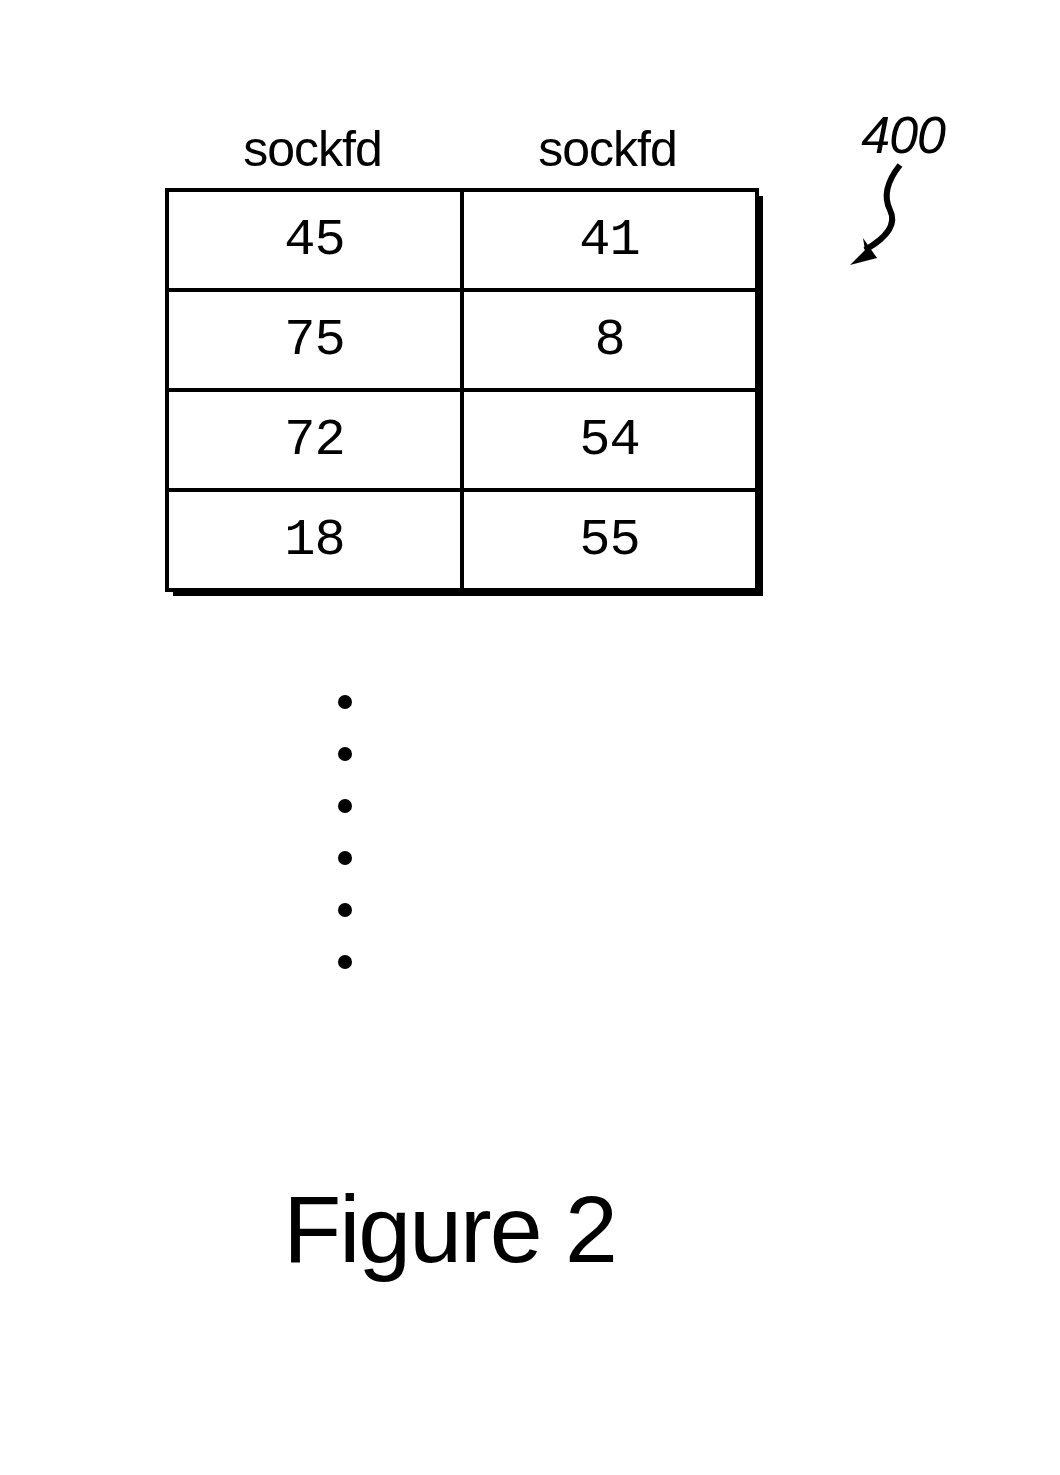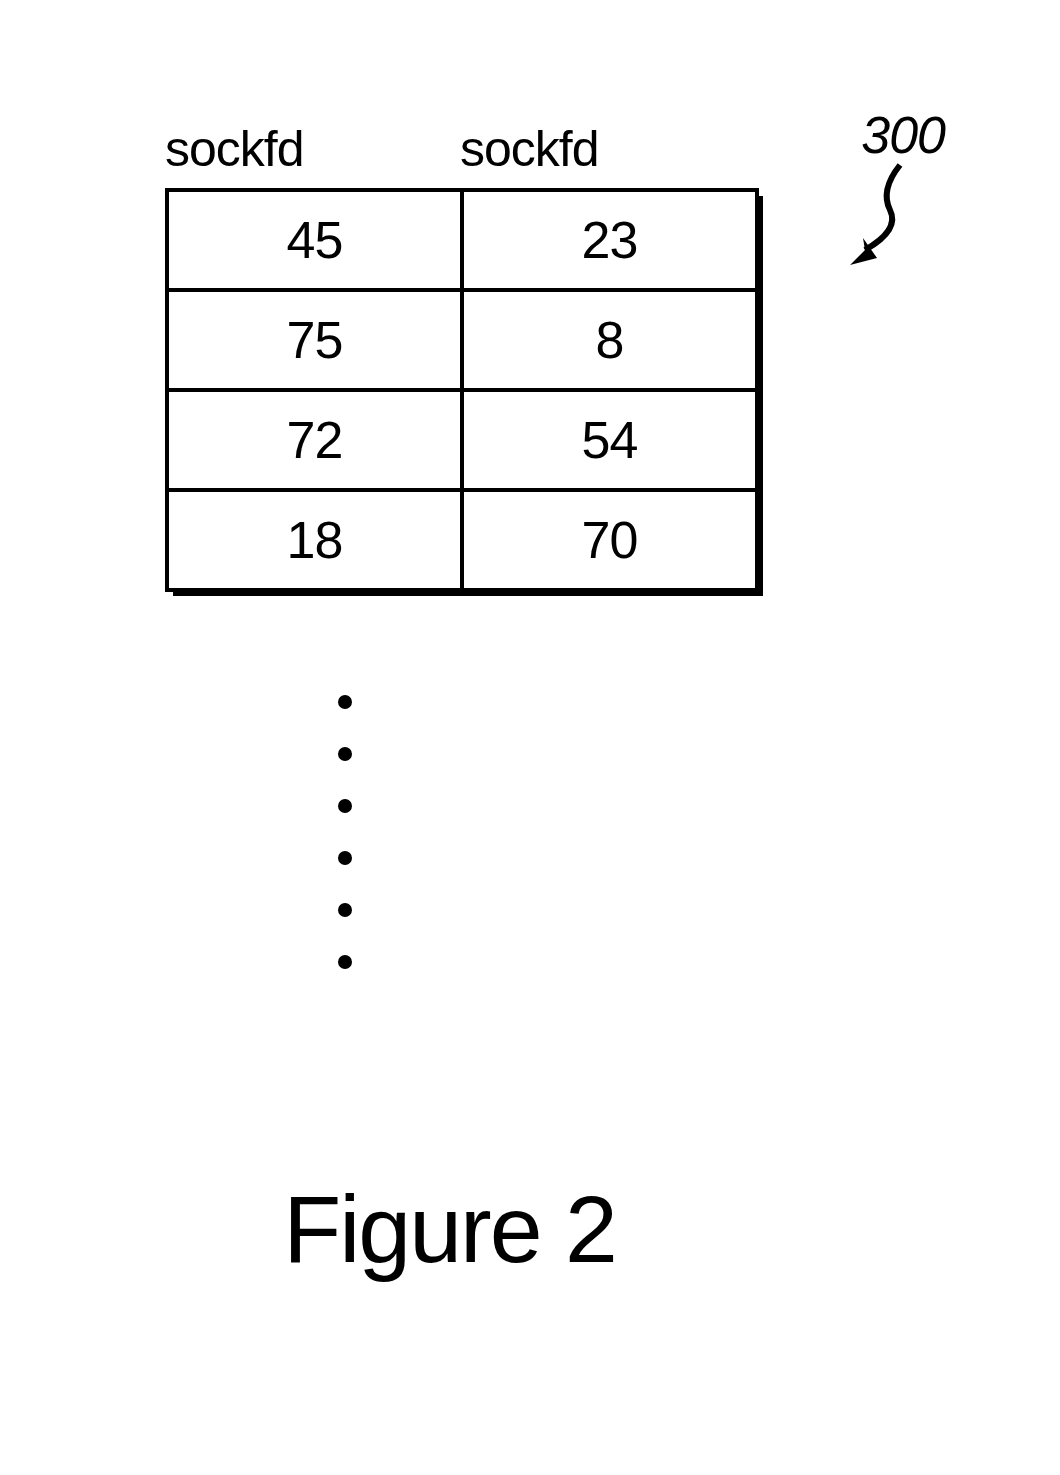--- a/index.html
+++ b/index.html
@@ -20,20 +20,21 @@
       left: 120px;
       width: 820px;
     }
     .header-row {
       display: flex;
       margin-left: 45px;
       margin-bottom: 10px;
     }
     .header-cell {
       width: 295px;
+      text-align: center;
       font-size: 50px;
       font-stretch: condensed;
       letter-spacing: -1px;
     }
     .table-wrapper {
       position: relative;
       display: inline-block;
       margin-left: 45px;
     }
     .table-shadow {
@@ -54,20 +55,21 @@
     .data-table td {
       border: 4px solid black;
       width: 295px;
       height: 100px;
       text-align: center;
       vertical-align: middle;
       font-size: 52px;
       font-stretch: condensed;
       letter-spacing: -1px;
       background: white;
+      font-family: Liberation Mono, monospace;
     }
     .ref-number {
       position: absolute;
       top: 105px;
       right: 115px;
       font-size: 52px;
       font-style: italic;
       font-stretch: condensed;
       letter-spacing: -1px;
     }
@@ -112,40 +114,40 @@
     <div class="header-cell">sockfd</div>
     <div class="header-cell">sockfd</div>
   </div>
   
   <div class="table-wrapper">
     <div class="table-shadow"></div>
     <table class="data-table">
       <tbody>
           <tr>
         <td>45</td>
-        <td>23</td>
+        <td>41</td>
       </tr>
       <tr>
         <td>75</td>
         <td>8</td>
       </tr>
       <tr>
         <td>72</td>
         <td>54</td>
       </tr>
       <tr>
         <td>18</td>
-        <td>70</td>
+        <td>55</td>
       </tr>
     </tbody>
       </table>
   </div>
 </div>
 
-<div class="ref-number">300</div>
+<div class="ref-number">400</div>
 
 <svg class="arrow-svg" viewBox="0 0 90 110">
   <path d="M 65 5 Q 45 30 55 50 Q 65 70 30 90" stroke="black" stroke-width="6" fill="none"></path>
   <path d="M 30 90 L 15 105 L 42 98 L 28 78 Z" fill="black"></path>
 </svg>
 
 <div class="dots-container">
   <div class="dot"></div>
   <div class="dot"></div>
   <div class="dot"></div>

